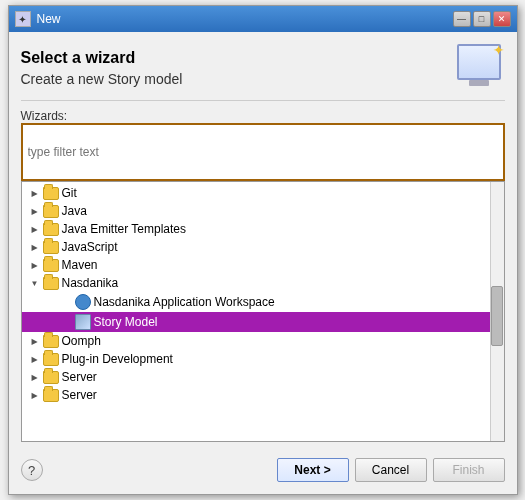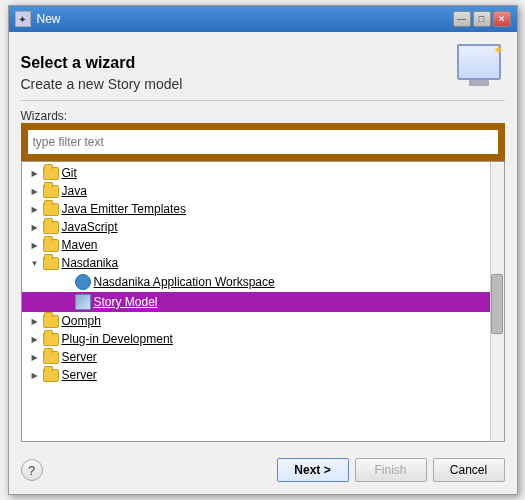--- a/index.html
+++ b/index.html
@@ -75,21 +75,21 @@
     }
     .content {
       flex: 1;
       display: flex;
       flex-direction: column;
       padding: 12px;
       gap: 8px;
     }
     .header-section {
       display: flex;
-      align-items: flex-end;
+      align-items: center;
       justify-content: space-between;
       padding-bottom: 8px;
       border-bottom: 1px solid #ccc;
     }
     .header-text h2 {
       font-size: 16px;
       font-weight: bold;
       color: #000;
       margin-bottom: 4px;
     }
@@ -135,22 +135,22 @@
       flex: 1;
       display: flex;
       flex-direction: column;
     }
     .wizards-label {
       font-size: 12px;
       color: #333;
     }
     .filter-input {
       width: 100%;
-      padding: 5px 5px;
-      border: 7px solid #a16207;
+      padding: 20px 5px;
+      border: 2px solid #a16207;
       font-size: 12px;
       color: #999;
       background: white;
       outline: none;
     }
     .tree-container {
       flex: 1;
       border: 1px solid #999;
       background: white;
       overflow-y: auto;
@@ -205,21 +205,20 @@
       left: 0;
       width: 7px;
       height: 4px;
       background: #f5c842;
       border: 1px solid #c8a020;
       border-bottom: none;
       border-radius: 2px 2px 0 0;
     }
     .item-label {
       font-size: 12px;
-      text-decoration: underline;
     }
     .globe-icon {
       width: 16px;
       height: 16px;
       background: #4488cc;
       border-radius: 50%;
       border: 1px solid #2266aa;
       flex-shrink: 0;
       display: inline-flex;
       align-items: center;
@@ -417,19 +416,19 @@
         </div>
       </div>
     </div>
 
     <div class="footer">
       <div class="footer-left">
         <div class="help-btn">?</div>
       </div>
       <div class="footer-buttons">
         <button class="btn primary">Next &gt;</button>
+        <button class="btn">Cancel</button>
         <button class="btn" disabled="">Finish</button>
-        <button class="btn">Cancel</button>
       </div>
     </div>
 
   </div>
 </div>
 
 </body></html>

